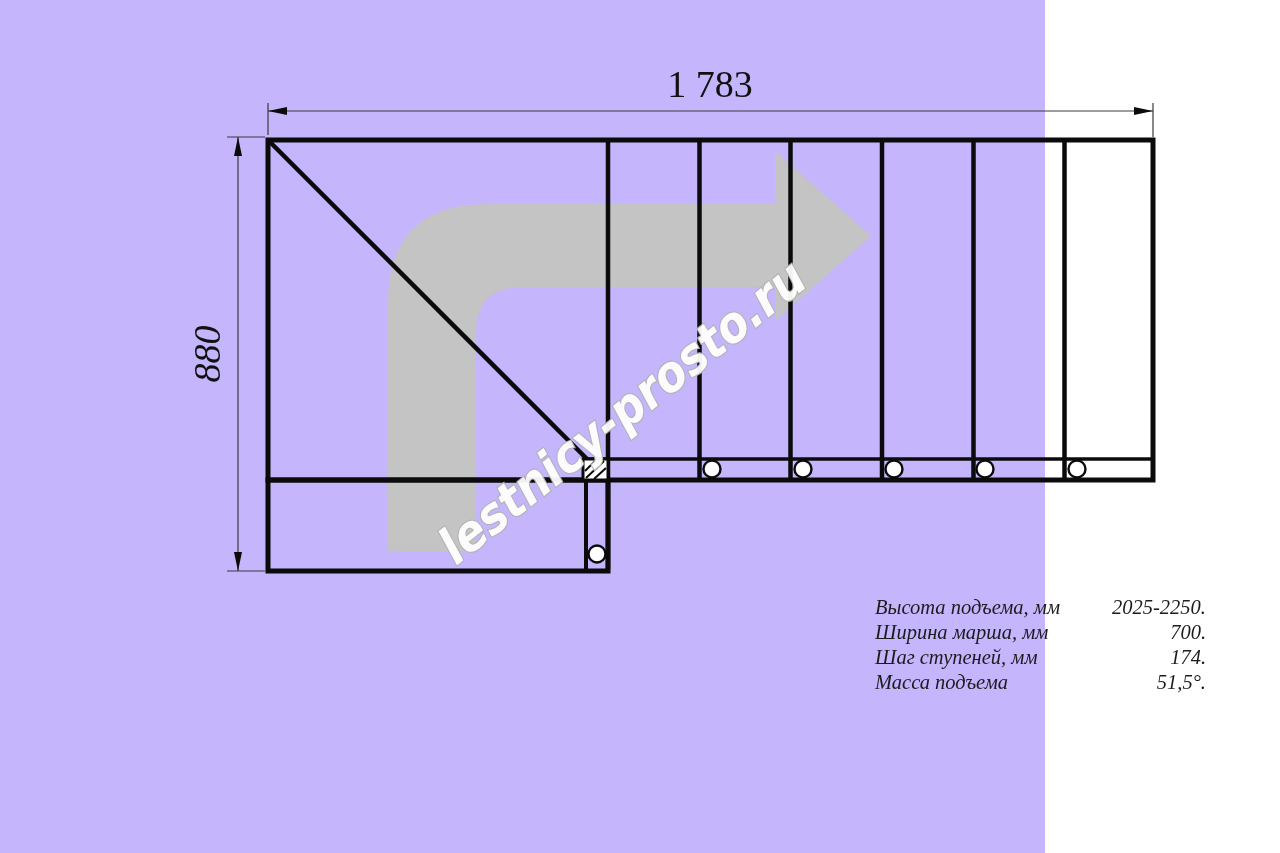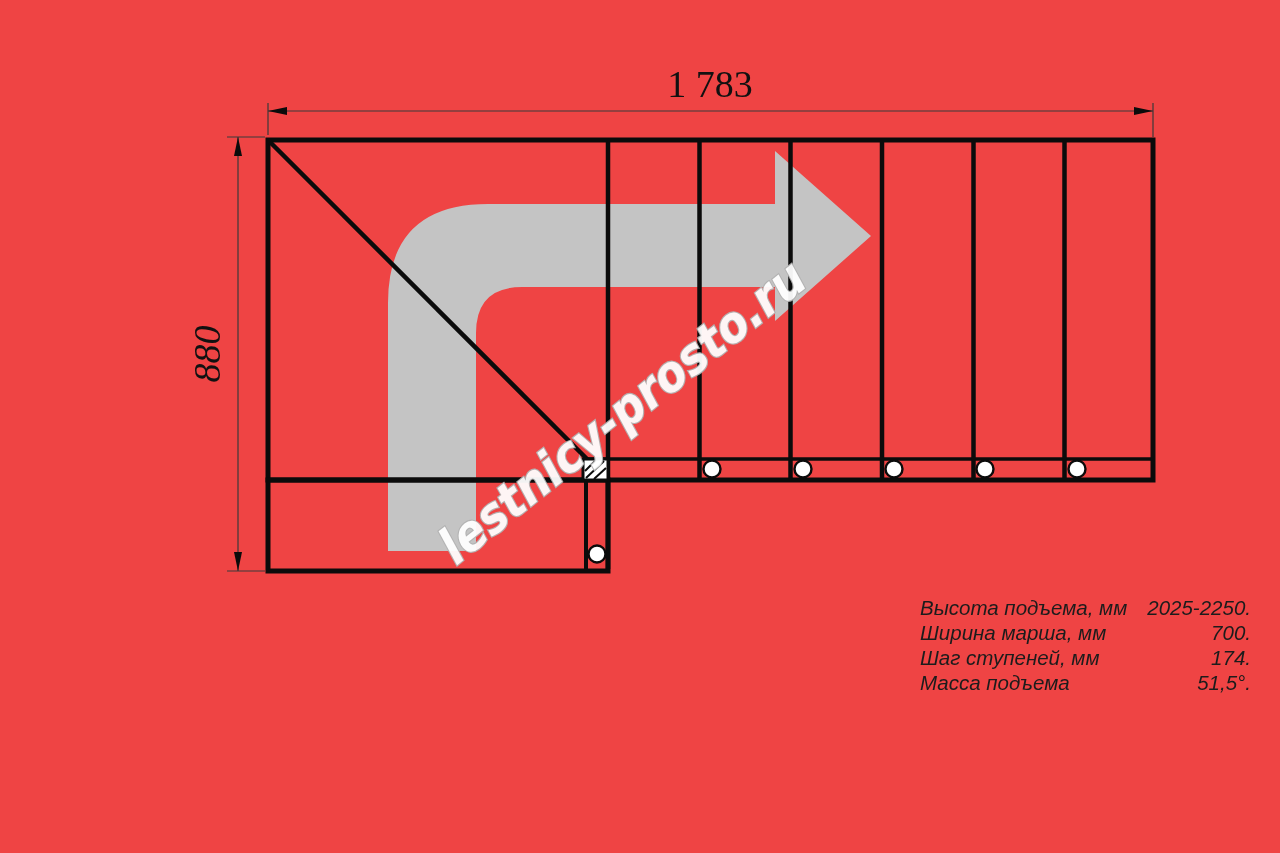--- a/index.html
+++ b/index.html
@@ -6,39 +6,38 @@
     margin: 0;
     padding: 0;
     width: 1280px;
     height: 853px;
     background: #ffffff;
     overflow: hidden;
     font-family: "Liberation Sans", sans-serif;
   }
   .canvas {
     position: relative;
-    width: 1280px;
+    width: 1045px;
     height: 853px;
-    background: #ef4444;
+    background: #c4b5fd;
   }
   .drawing-svg {
     position: absolute;
     left: 0;
     top: 0;
   }
   .specs {
     position: absolute;
     left: 875px;
     top: 595px;
     width: 331px;
-    font-family: Liberation Sans, sans-serif;
+    font-family: Liberation Serif, serif;
     font-style: italic;
     font-size: 20.5px;
     color: #1c1c1c;
-    margin-left: 45px;
   }
   .spec-row {
     display: flex;
     justify-content: space-between;
     align-items: baseline;
     height: 25px;
     line-height: 25px;
     white-space: nowrap;
   }
   .spec-label { text-align: left; }

